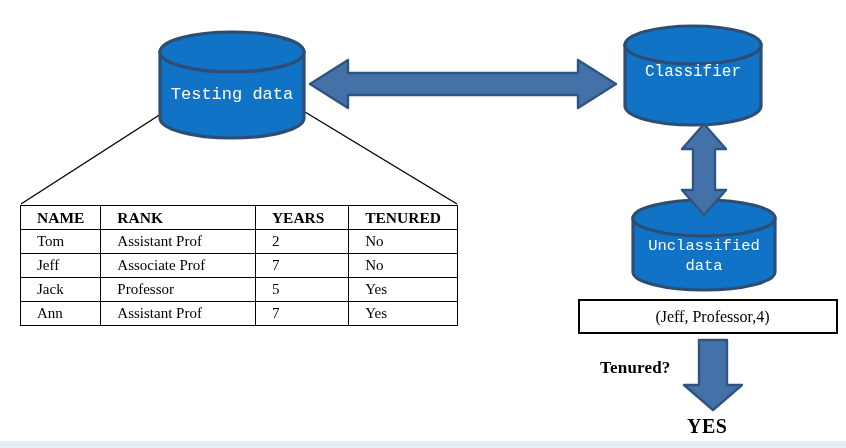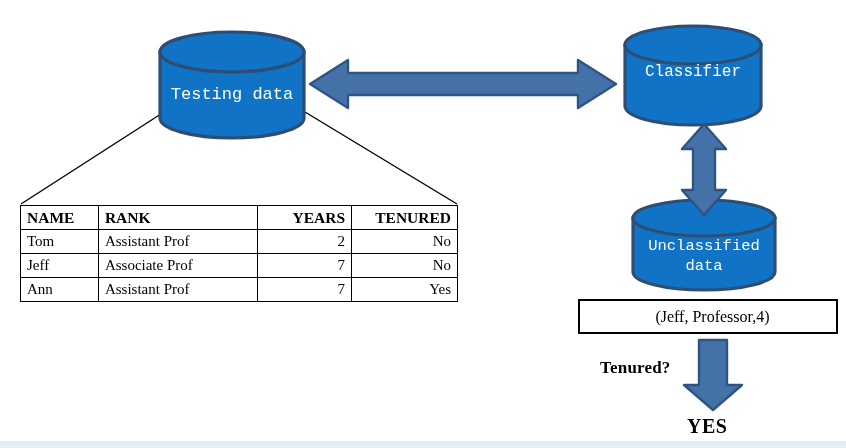--- a/index.html
+++ b/index.html
@@ -34,34 +34,34 @@
   
   #data-table{
     left:20px;top:205px;width:438px;
     border-collapse:collapse;
     background:#fff;
     font-family:"Liberation Serif", serif;
     font-size:15px;
   }
   #data-table td,#data-table th{
     border:1.6px solid #000;
-    padding:2px 6px;
+    padding:2px 16px;
     height:24px;
     box-sizing:border-box;
   }
   #data-table th{
     font-weight:bold;
     font-size:15.5px;
   }
   .col-name{width:78px;}
   .col-rank{width:160px;}
   .col-years{width:94px;}
   .col-tenured{width:106px;}
   .ta-left{text-align:left;}
-  .ta-center{text-align:right;}
+  .ta-center{text-align:left;}
 
   
   #tuple-box{
     left:578px;top:299px;width:260px;height:35px;
     border:2px solid #000;background:#fff;
     display:flex;align-items:center;justify-content:center;
     font-size:16px;
     box-sizing:border-box;
     padding-left:9px;
   }
@@ -143,20 +143,26 @@
         <td class="ta-center">2</td>
         <td class="ta-center">No</td>
       </tr>
       <tr>
         <td class="ta-left">Jeff</td>
         <td class="ta-left">Associate Prof</td>
         <td class="ta-center">7</td>
         <td class="ta-center">No</td>
       </tr>
       <tr>
+        <td class="ta-left">Jack</td>
+        <td class="ta-left">Professor</td>
+        <td class="ta-center">5</td>
+        <td class="ta-center">Yes</td>
+      </tr>
+      <tr>
         <td class="ta-left">Ann</td>
         <td class="ta-left">Assistant Prof</td>
         <td class="ta-center">7</td>
         <td class="ta-center">Yes</td>
       </tr>
     </tbody>
   </table>
 
   <div class="abs" id="tuple-box">
     <span>(Jeff, Professor,4)</span>

